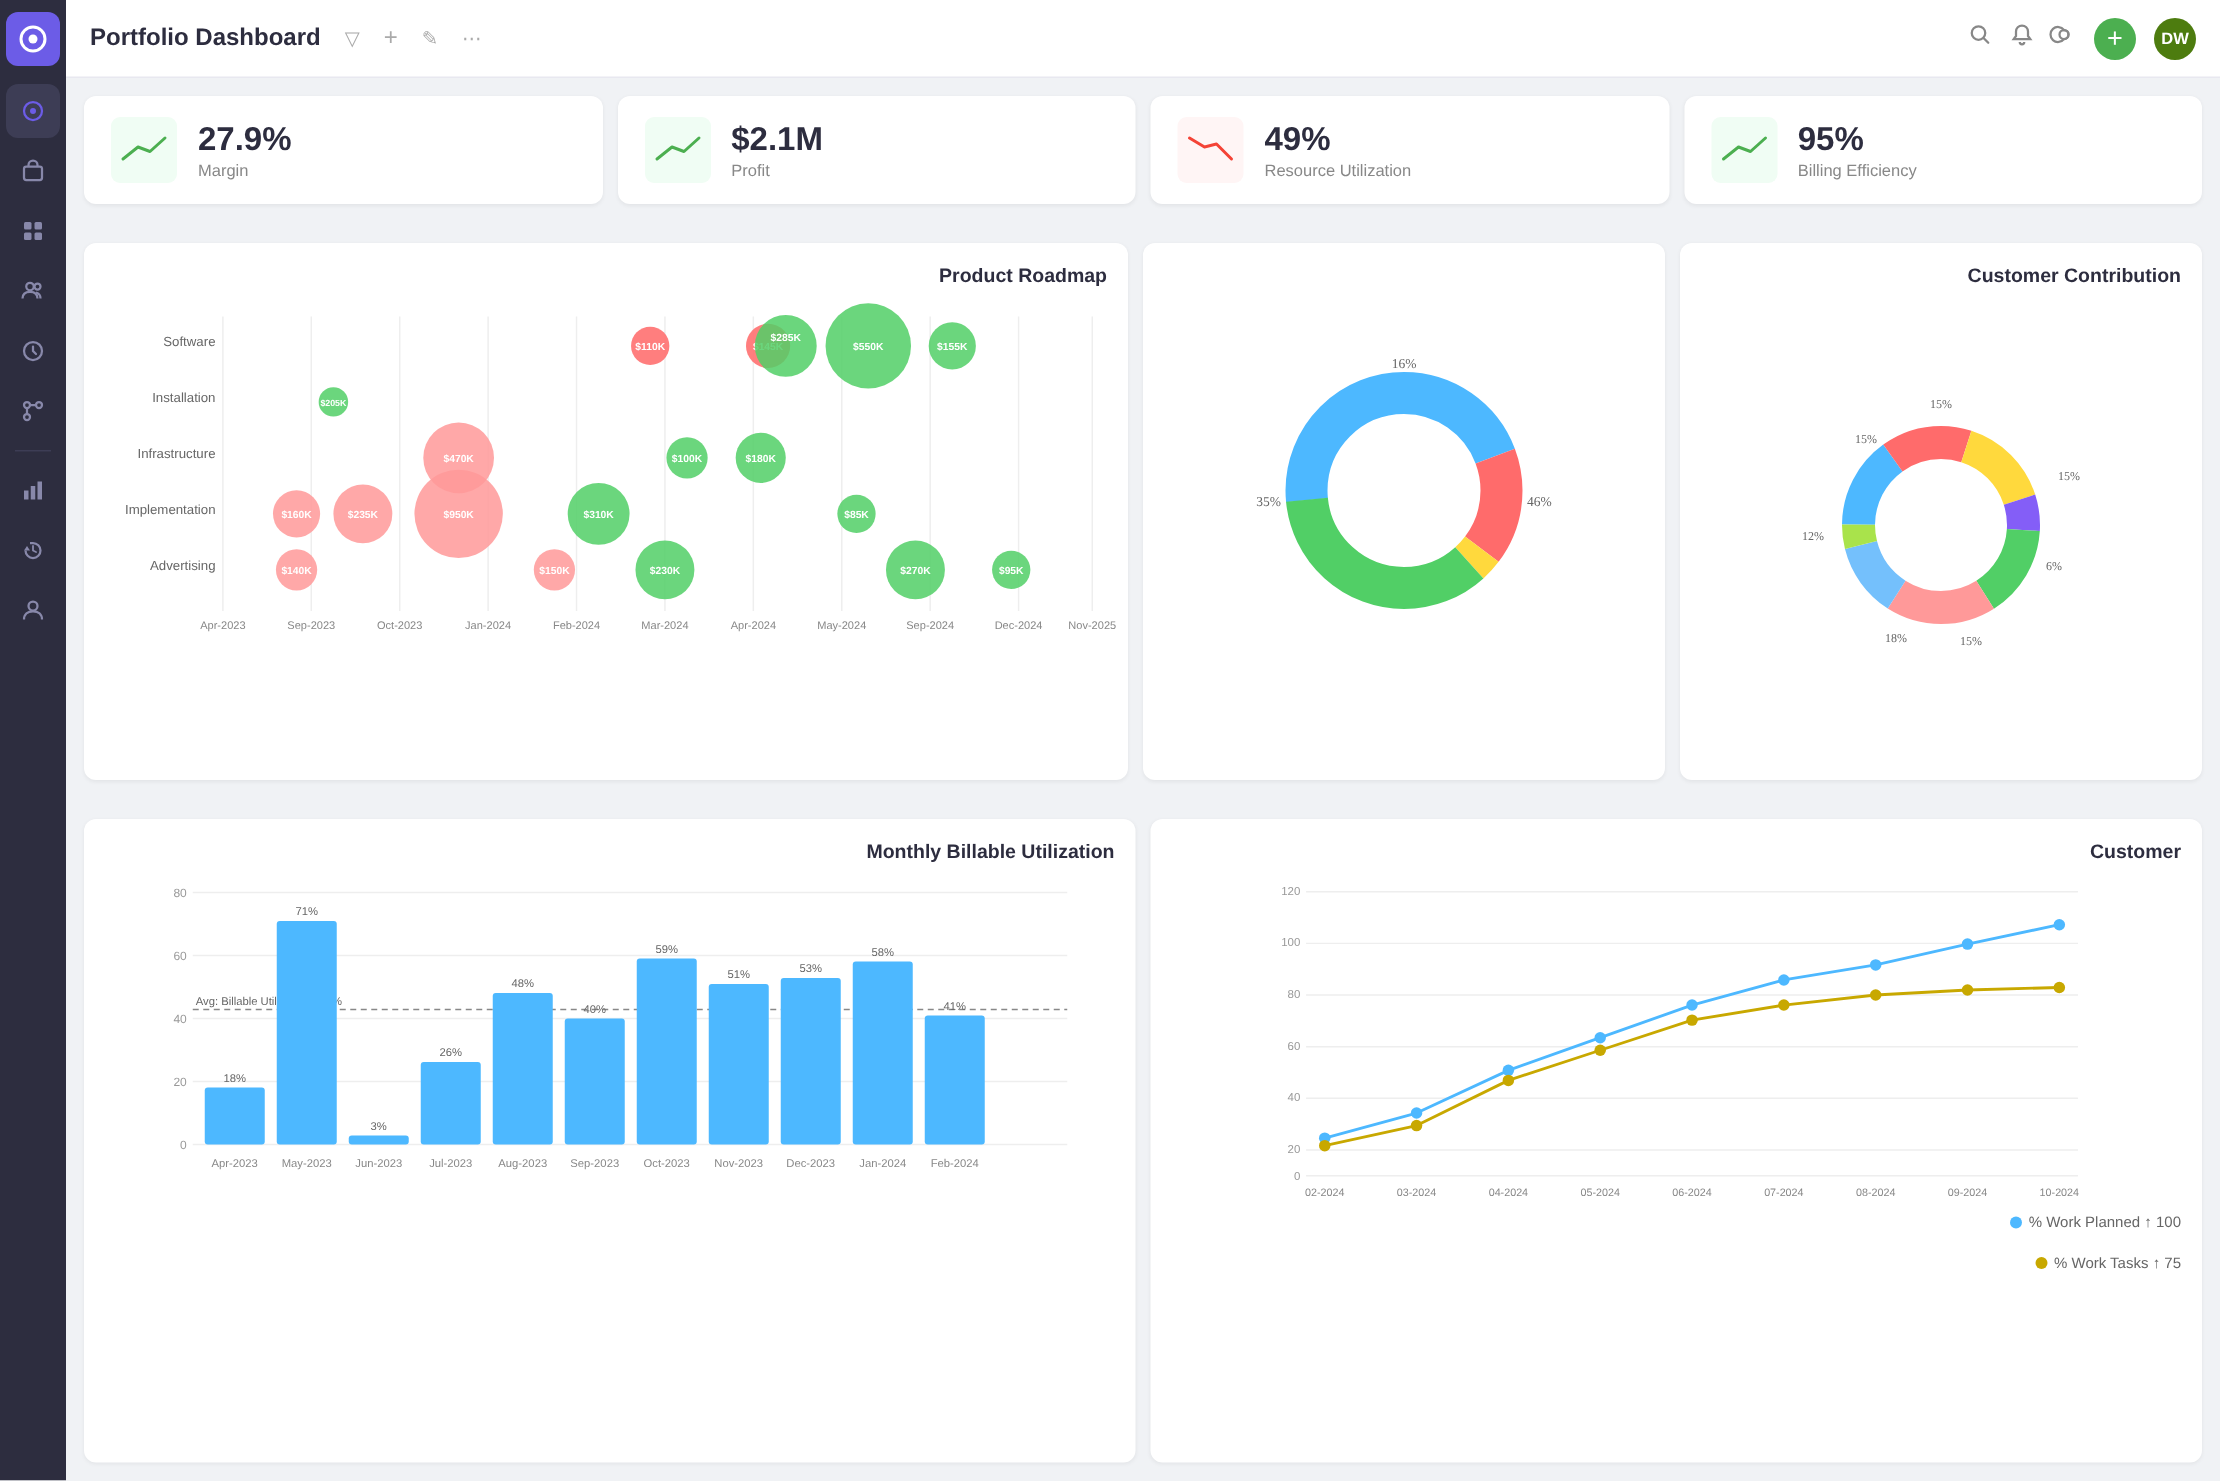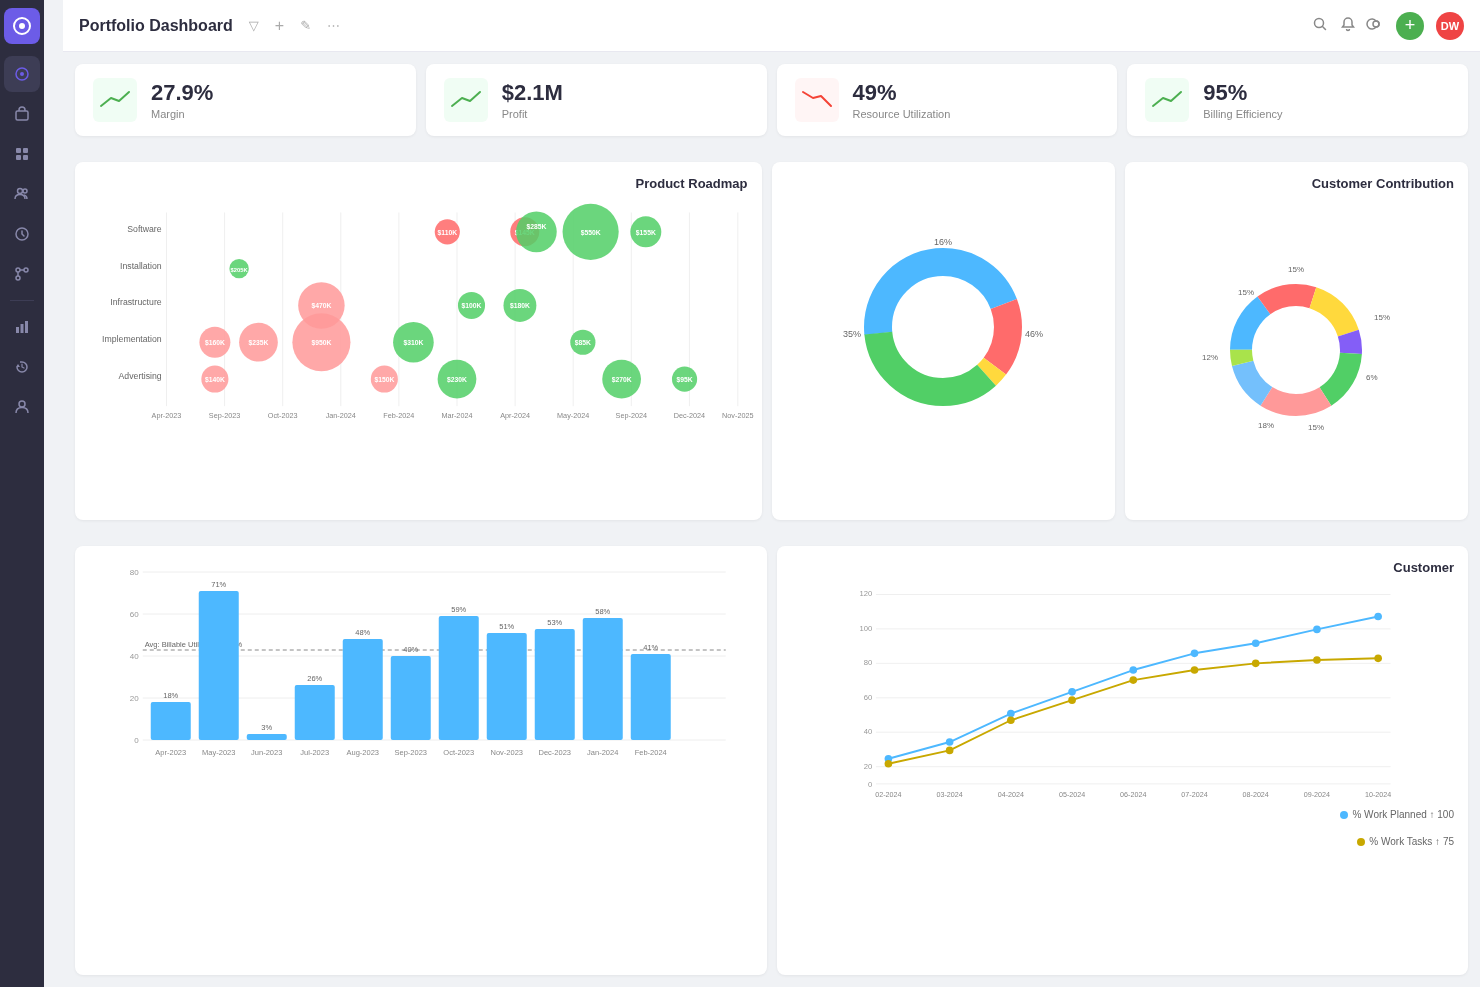--- a/index.html
+++ b/index.html
@@ -33,21 +33,20 @@
     }
     .sidebar-item.active { background: #3d3d55; color: #6c5ce7; }
     .sidebar-divider { width: 24px; height: 1px; background: #3d3d55; margin: 4px 0; }
 
     
     .main-content {
       flex: 1;
       display: flex;
       flex-direction: column;
       overflow: hidden;
-      padding-left: 19px;
     }
 
     
     .header {
       background: white;
       height: 52px;
       display: flex;
       align-items: center;
       padding: 0 16px;
       border-bottom: 1px solid #e8e8f0;
@@ -70,21 +69,21 @@
     .header-action-icon { color: #888; cursor: pointer; font-size: 16px; }
     .header-add-btn {
       width: 28px; height: 28px;
       background: #4caf50;
       border-radius: 50%;
       display: flex; align-items: center; justify-content: center;
       color: white; font-size: 18px; cursor: pointer;
     }
     .header-avatar {
       width: 28px; height: 28px;
-      background: #ef4444;
+      background: #4d7c0f;
       border-radius: 50%;
       display: flex; align-items: center; justify-content: center;
       color: white; font-size: 11px; font-weight: 600; cursor: pointer;
     }
 
     
     .dashboard {
       flex: 1;
       padding: 12px;
       display: flex;
@@ -160,20 +159,21 @@
     }
     .tasks-header-icons { display: flex; gap: 6px; align-items: center; }
     .tasks-icon { color: #6c5ce7; font-size: 14px; }
 
     
     .donut-container {
       display: flex;
       align-items: center;
       justify-content: center;
       height: calc(100% - 28px);
+      font-family: Liberation Serif, serif;
     }
   </style>
 </head>
 <body>
 
 <div class="sidebar">
   <div class="sidebar-logo">
     <svg width="20" height="20" viewBox="0 0 20 20">
         <circle cx="10" cy="10" r="8" fill="none" stroke="white" stroke-width="2"></circle>
         <circle cx="10" cy="10" r="3" fill="white"></circle>
@@ -467,20 +467,21 @@
             <text x="-78" y="10" text-anchor="end" font-size="8" fill="#666">12%</text>
             <text x="-50" y="-55" text-anchor="middle" font-size="8" fill="#666">15%</text>
           </svg>
         </div>
       </div>
     </div>
 
     <div class="bottom-row">
 
       <div class="chart-card">
+        <div class="chart-title">Monthly Billable Utilization</div>
         <svg width="100%" height="220" viewBox="0 0 620 220">
 
           <text x="28" y="15" text-anchor="end" font-size="8" fill="#999">80</text>
           <text x="28" y="57" text-anchor="end" font-size="8" fill="#999">60</text>
           <text x="28" y="99" text-anchor="end" font-size="8" fill="#999">40</text>
           <text x="28" y="141" text-anchor="end" font-size="8" fill="#999">20</text>
           <text x="28" y="183" text-anchor="end" font-size="8" fill="#999">0</text>
 
           <line x1="32" y1="12" x2="615" y2="12" stroke="#eee" stroke-width="1"></line>
           <line x1="32" y1="54" x2="615" y2="54" stroke="#eee" stroke-width="1"></line>

